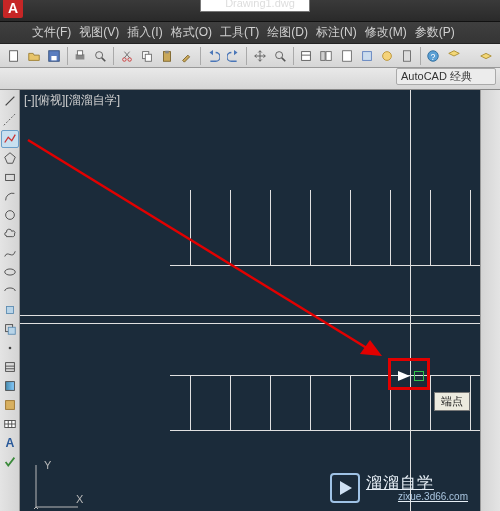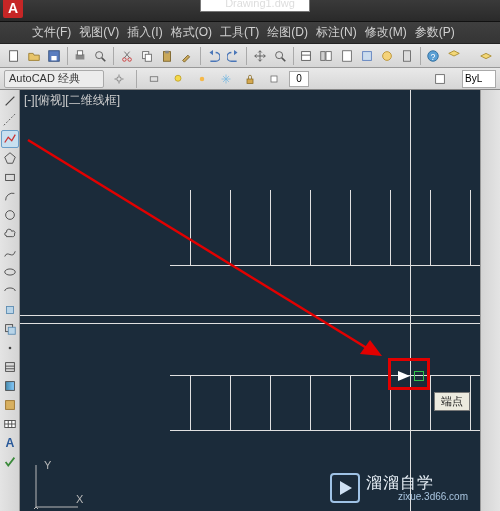--- a/index.html
+++ b/index.html
@@ -9,21 +9,21 @@
     .app-logo { width: 20px; height: 20px; background: #c62626; display: flex; align-items: center; justify-content: center; color: #fff; font-weight: bold; font-size: 14px; position: absolute; top: -2px; left: 3px; z-index: 10; border-radius: 0 0 2px 2px; }
     
     .menu-bar { height: 22px; background: linear-gradient(#3f3f3f, #353535); border-bottom: 1px solid #222; display: flex; align-items: center; color: #d0d0d0; padding-left: 28px; }
     .menu-item { padding: 0 4px; font-size: 12px; cursor: default; }
     
     .toolbar-row { height: 24px; background: linear-gradient(#e9e9e9, #d6d6d6); border-bottom: 1px solid #999; display: flex; align-items: center; padding: 0 4px; gap: 1px; }
     .tool-btn { width: 20px; height: 20px; border: 1px solid transparent; display: flex; align-items: center; justify-content: center; border-radius: 2px; }
     .tool-btn svg { width: 14px; height: 14px; }
     .sep { width: 1px; height: 18px; background: #aaa; margin: 0 2px; }
     
-    .second-row { height: 22px; background: linear-gradient(#e9e9e9, #d6d6d6); border-bottom: 1px solid #888; display: flex; align-items: center; padding: 0 4px; gap: 6px; }
+    .second-row { height: 22px; background: linear-gradient(#e9e9e9, #d6d6d6); border-bottom: 1px solid #888; display: flex; align-items: flex-end; padding: 0 4px; gap: 6px; flex-direction: column; }
     .workspace-selector { width: 100px; height: 18px; background: #ececec; border: 1px solid #aaa; padding: 0 4px; font-size: 11px; color: #333; display: flex; align-items: center; border-radius: 2px; }
     .btn-small { width: 18px; height: 18px; display: flex; align-items: center; justify-content: center; }
     .btn-small svg { width: 12px; height: 12px; }
     
     .main-area { display: flex; height: calc(511px - 10px - 22px - 24px - 22px); }
     .left-toolbar { width: 20px; background: linear-gradient(to right, #e4e4e4, #d4d4d4); border-right: 1px solid #999; display: flex; flex-direction: column; align-items: center; padding-top: 2px; gap: 1px; }
     .vtool { width: 18px; height: 18px; display: flex; align-items: center; justify-content: center; border: 1px solid transparent; border-radius: 2px; }
     .vtool.active { background: #c8e0f0; border: 1px solid #6a9ec8; }
     .vtool svg { width: 14px; height: 14px; }
     
@@ -43,21 +43,21 @@
     
     .ucs { position: absolute; bottom: 6px; left: 6px; width: 60px; height: 60px; }
     .ucs line { stroke: #b8b8b8; stroke-width: 1; }
     .ucs text { fill: #b8b8b8; font-size: 11px; }
     
     .right-toolbar { width: 20px; background: linear-gradient(to right, #d4d4d4, #e4e4e4); border-left: 1px solid #999; }
     
     .watermark { position: absolute; right: 12px; bottom: 20px; display: flex; align-items: center; gap: 6px; color: #e6eef5; }
     .watermark .play { width: 30px; height: 30px; border: 2px solid #9fc2e5; border-radius: 4px; display: flex; align-items: center; justify-content: center; }
     .watermark .play::before { content: ""; display: block; width: 0; height: 0; border-left: 12px solid #cfe1f3; border-top: 7px solid transparent; border-bottom: 7px solid transparent; margin-left: 3px; }
-    .watermark .txt { display: flex; flex-direction: column; line-height: 1.1; }
+    .watermark .txt { display: flex; flex-direction: column; line-height: 1.1; text-decoration: underline; }
     .watermark .txt .main { font-size: 16px; font-weight: 500; letter-spacing: 1px; }
     .watermark .txt .sub { font-size: 10px; color: #a8c4de; margin-left: 32px; }
     .title-area { display:flex; align-items:center; position:relative; height:10px; width:100%; }
     .title-text { color:#ddd; font-size:11px; position:absolute; left:50%; transform:translateX(-50%); top:-3px; }
     
     .top-quick { position:absolute; top:-2px; left:30px; display:flex; gap:1px; }
     .top-quick .qbtn { width:16px; height:14px; }
     .search-area { position:absolute; top:-2px; left:180px; width:110px; height:14px; background:#fff; border:1px solid #777; }
     
     .right-combo { margin-left:auto; display:flex; align-items:center; gap:12px; }
@@ -390,21 +390,21 @@
         </svg>
       </div>
     <div class="vtool">
         <svg viewBox="0 0 16 16">
           <path d="M3 8l3 4 7-9" fill="none" stroke="#3a8a3a" stroke-width="2"></path>
         </svg>
       </div>
   </div>
 
   <div class="canvas-wrap">
-    <div class="viewport-label">[-][俯视][二维线框]</div>
+    <div class="viewport-label">[-][俯视][溜溜自学]</div>
 
     <svg class="drawing" viewBox="0 0 460 433" preserveAspectRatio="none">
 
       <line x1="390" y1="0" x2="390" y2="433"></line>
 
       <line x1="0" y1="225" x2="460" y2="225"></line>
       <line x1="0" y1="233" x2="460" y2="233"></line>
 
       <line x1="150" y1="175" x2="460" y2="175"></line>
       <line x1="150" y1="285" x2="460" y2="285"></line>

